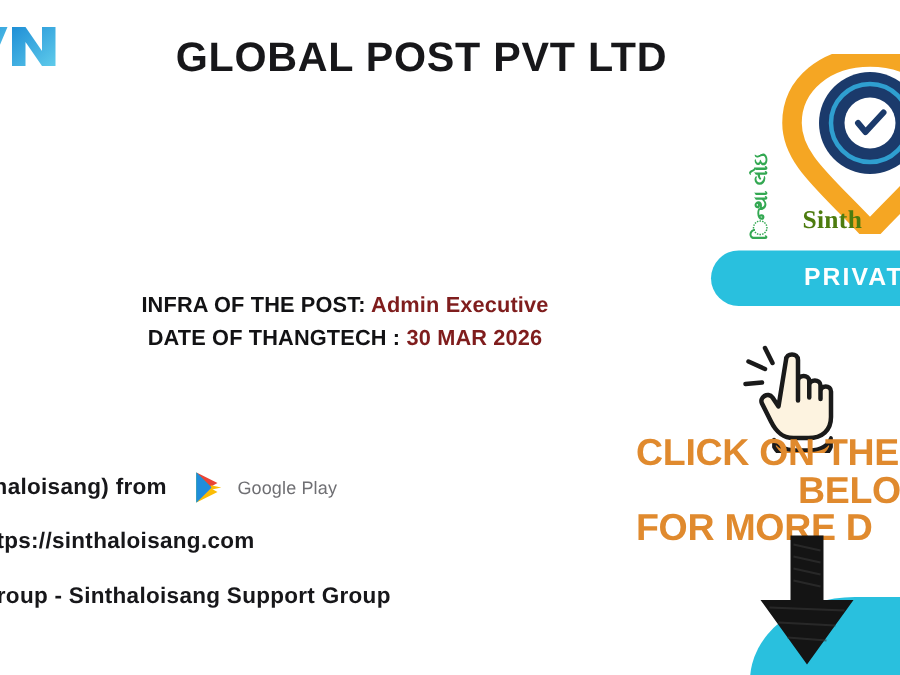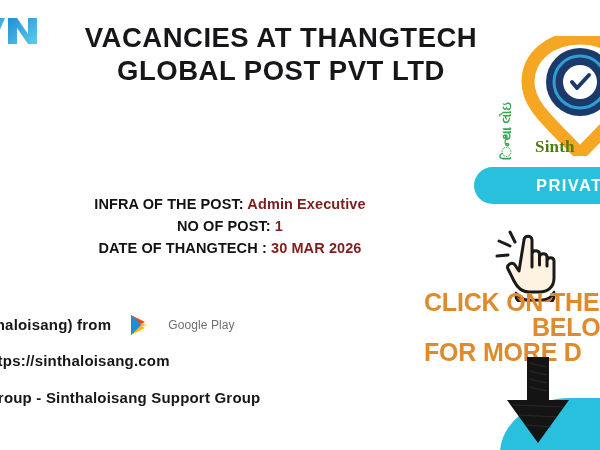--- a/index.html
+++ b/index.html
@@ -118,21 +118,21 @@
     align-items: center;
     white-space: nowrap;
   }
   #info-lines .info-row.r2 { margin-top: 5px; }
   #info-lines .info-row.r3 { margin-top: 6px; }
 
   
   #google-play-badge {
     display: inline-flex;
     align-items: center;
-    gap: 19px;
+    gap: 9px;
     margin-left: 18px;
   }
   #google-play-label {
     color: #6f6f73;
     font-size: 12px;
     font-weight: 400;
     letter-spacing: 0.1px;
   }
 
   
@@ -180,21 +180,20 @@
           <stop offset="0%" stop-color="#1f8fd6"></stop>
           <stop offset="100%" stop-color="#5fcbeb"></stop>
         </linearGradient>
       </defs>
       <path d="M2 4 L12 4 L19 22 L26 4 L35 4 L24 30 L14 30 Z" fill="url(#wngrad)"></path>
       <path d="M38 4 L47 4 L58 20 L58 4 L67 4 L67 30 L58 30 L47 14 L47 30 L38 30 Z" fill="url(#wngrad)"></path>
     </svg>
   </div>
 
   <div id="headline">
-    <span class="line">VACANCIES AT THANGTECH</span>
     <span class="line">GLOBAL POST PVT LTD</span>
   </div>
 
   <div id="org-logo">
     <svg width="120" height="120" viewBox="0 0 120 120">
       <path d="M60 118 C30 86 8 70 8 46 C8 20 31 2 60 2 C89 2 112 20 112 46 C112 70 90 86 60 118 Z" fill="none" stroke="#f5a623" stroke-width="13"></path>
       <circle cx="60" cy="46" r="34" fill="#1b3a6b"></circle>
       <circle cx="60" cy="46" r="26" fill="none" stroke="#2f9fd0" stroke-width="3"></circle>
       <circle cx="60" cy="46" r="17" fill="#ffffff"></circle>
       <path d="M52 46 l5 6 l12 -13" fill="none" stroke="#1b3a6b" stroke-width="4" stroke-linecap="round" stroke-linejoin="round"></path>
@@ -204,24 +203,20 @@
   <div id="org-wordmark">Sinth</div>
 
   <div id="sector-pill">
     <span>PRIVAT</span>
   </div>
 
   <div id="post-details">
     <div class="row r1">
       <span>INFRA OF THE POST:</span>
       <span class="val">Admin Executive</span>
-    </div>
-    <div class="row r2">
-      <span>NO OF POST:</span>
-      <span class="val">1</span>
     </div>
     <div class="row r3">
       <span>DATE OF THANGTECH :</span>
       <span class="val">30 MAR 2026</span>
     </div>
   </div>
 
   <div id="info-lines">
     <div class="info-row r1">
       <span>ur app (Sinthaloisang) from</span>

